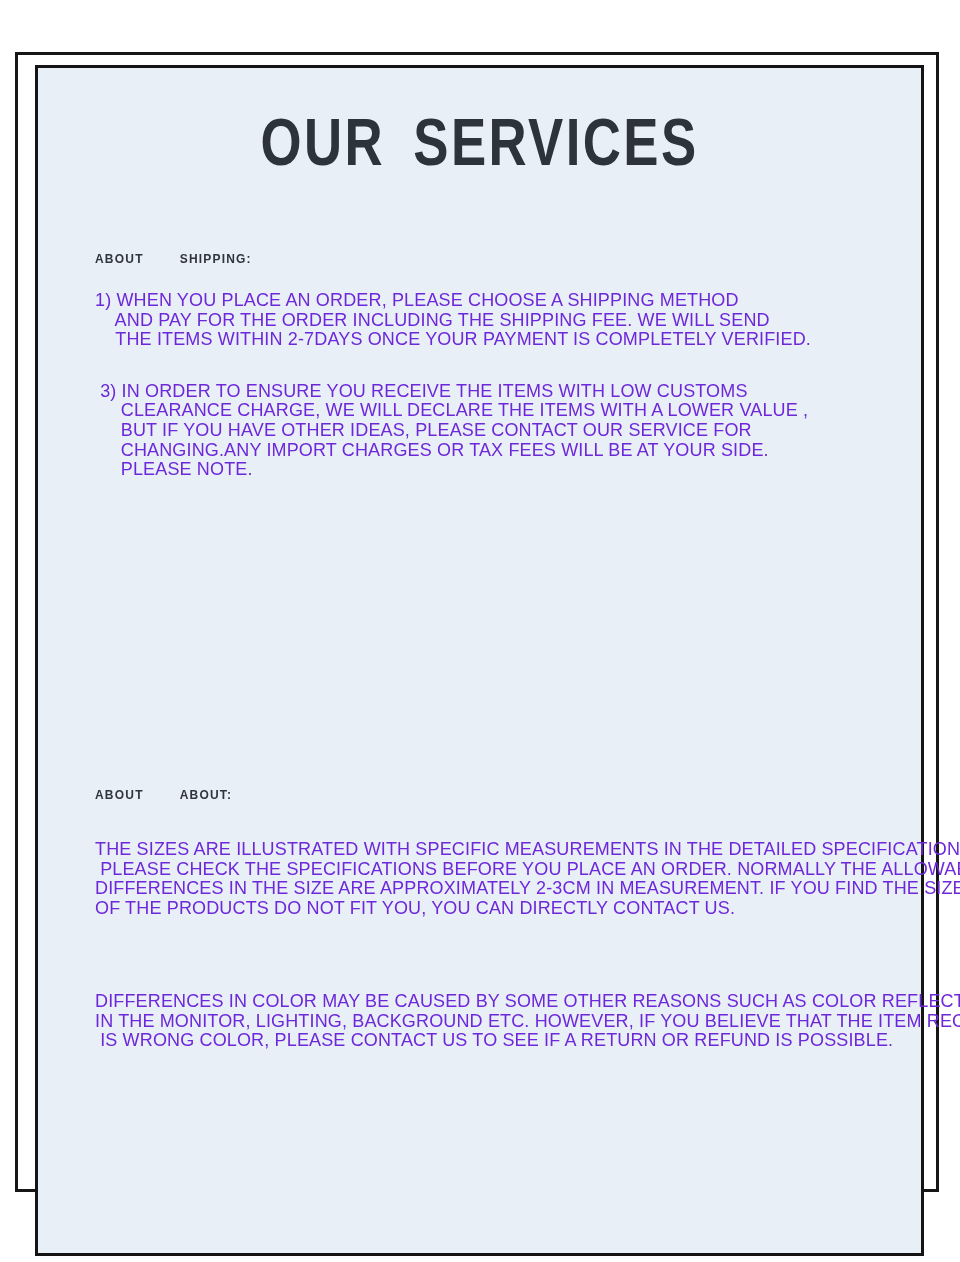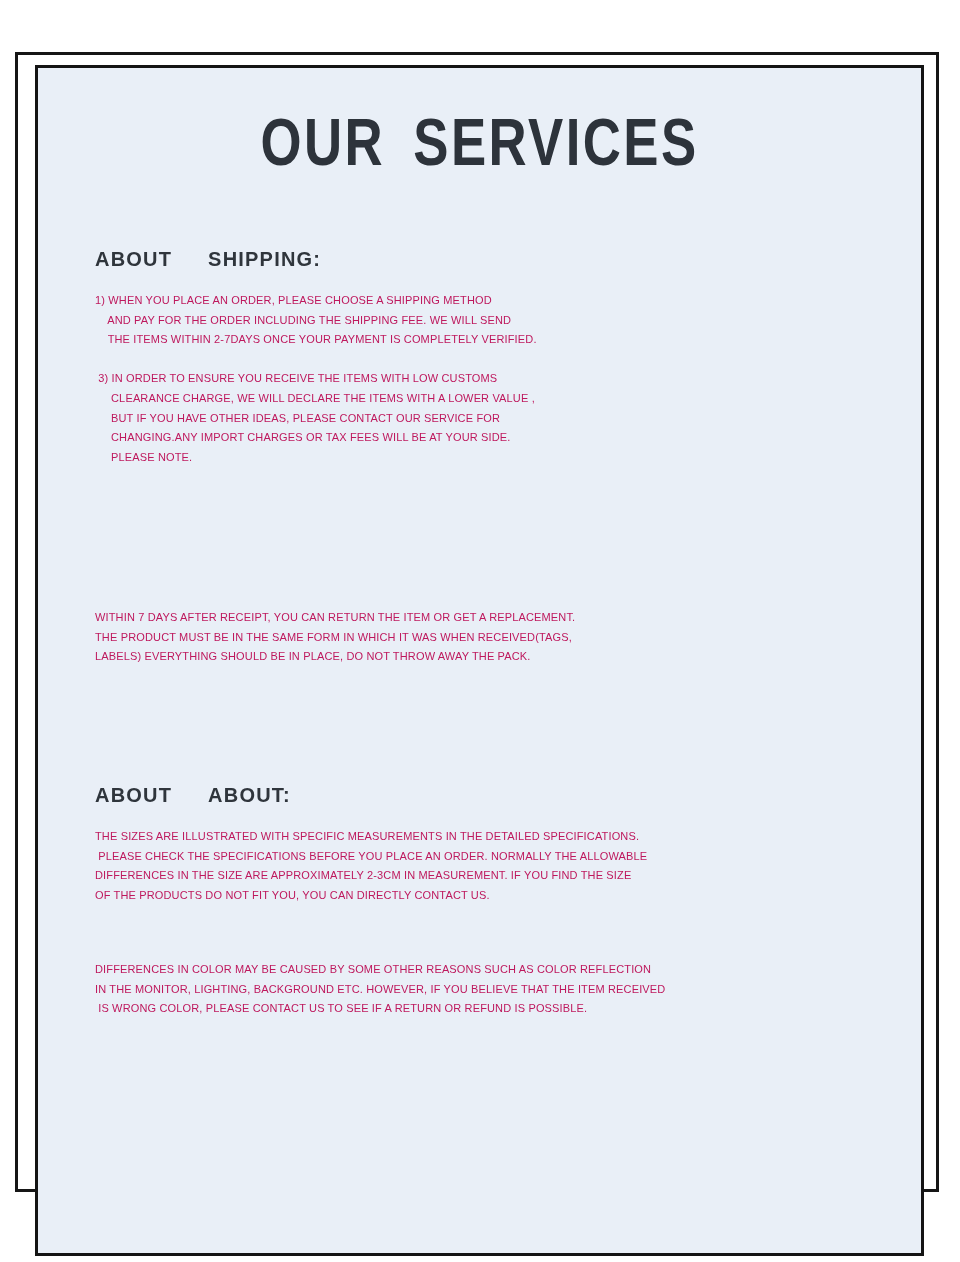--- a/index.html
+++ b/index.html
@@ -39,38 +39,38 @@
     transform: scaleX(0.80);
     transform-origin: 50% 50%;
     white-space: pre;
   }
   .section {
     position: absolute;
     left: 57px;
     right: 10px;
   }
   .section-heading {
-    font-size: 20px;
+    font-size: 12px;
     font-weight: 700;
     line-height: 26px;
     letter-spacing: 1.2px;
     color: #2f353c;
     margin-bottom: 19px;
     white-space: pre;
   }
   .heading-topic { margin-left: 36px; }
   .section-body p {
-    font-size: 11px;
+    font-size: 18px;
     line-height: 19.6px;
     letter-spacing: 0.15px;
-    color: #be185d;
+    color: #6d28d9;
     white-space: pre;
     margin: 0 0 19.6px 0;
   }
-  .section-body p:last-child { margin-bottom: 0; }
+  .section-body p:last-child { margin-bottom: 0; margin-top: 32px; }
   .sec-shipping { top: 178px; }
   .sec-return   { top: 540px; }
   .sec-sizes    { top: 714px; }
   .sec-colors   { top: 892px; }
 </style>
 </head>
 <body>
 
 <div class="outer-frame">
   <div class="inner-panel" style="left:17px; top:10px;">
@@ -84,25 +84,20 @@
     THE ITEMS WITHIN 2-7DAYS ONCE YOUR PAYMENT IS COMPLETELY VERIFIED.</p>
         <p> 3) IN ORDER TO ENSURE YOU RECEIVE THE ITEMS WITH LOW CUSTOMS
      CLEARANCE CHARGE, WE WILL DECLARE THE ITEMS WITH A LOWER VALUE ,
      BUT IF YOU HAVE OTHER IDEAS, PLEASE CONTACT OUR SERVICE FOR
      CHANGING.ANY IMPORT CHARGES OR TAX FEES WILL BE AT YOUR SIDE.
      PLEASE NOTE.</p>
       </div>
     </section>
 
     <section class="section sec-return">
-      <div class="section-body">
-        <p>WITHIN 7 DAYS AFTER RECEIPT, YOU CAN RETURN THE ITEM OR GET A REPLACEMENT.
-THE PRODUCT MUST BE IN THE SAME FORM IN WHICH IT WAS WHEN RECEIVED(TAGS,
-LABELS) EVERYTHING SHOULD BE IN PLACE, DO NOT THROW AWAY THE PACK.</p>
-      </div>
     </section>
 
     <section class="section sec-sizes">
       <h2 class="section-heading"><span>ABOUT</span><span class="heading-topic">ABOUT:</span></h2>
       <div class="section-body">
         <p>THE SIZES ARE ILLUSTRATED WITH SPECIFIC MEASUREMENTS IN THE DETAILED SPECIFICATIONS.
  PLEASE CHECK THE SPECIFICATIONS BEFORE YOU PLACE AN ORDER. NORMALLY THE ALLOWABLE
 DIFFERENCES IN THE SIZE ARE APPROXIMATELY 2-3CM IN MEASUREMENT. IF YOU FIND THE SIZE
 OF THE PRODUCTS DO NOT FIT YOU, YOU CAN DIRECTLY CONTACT US.</p>
       </div>

